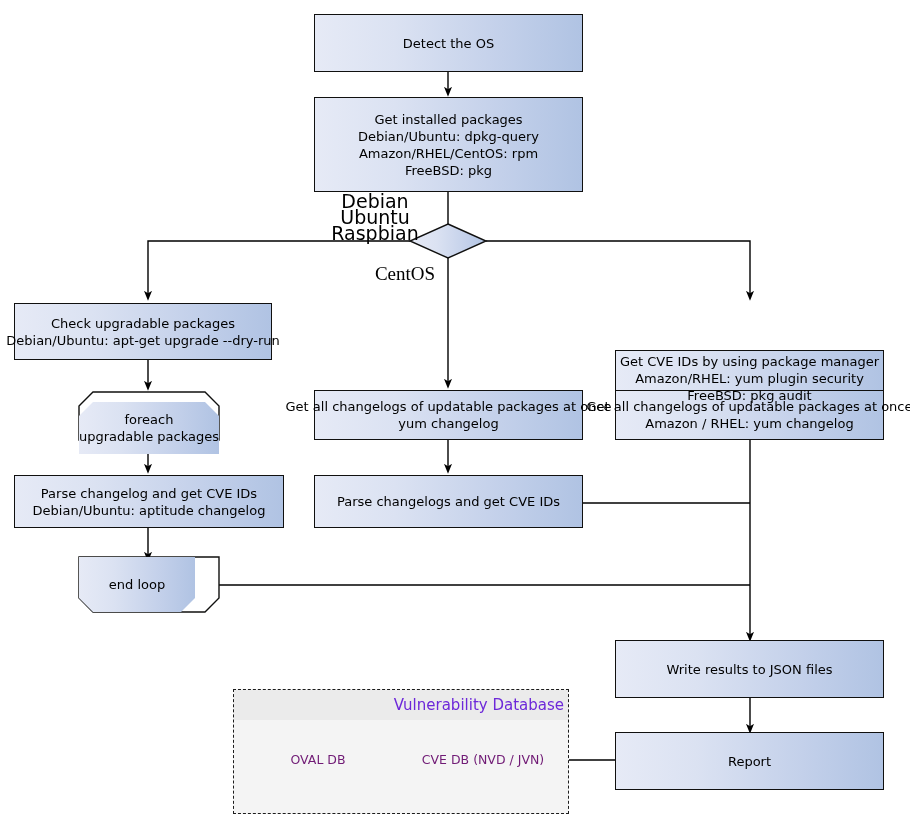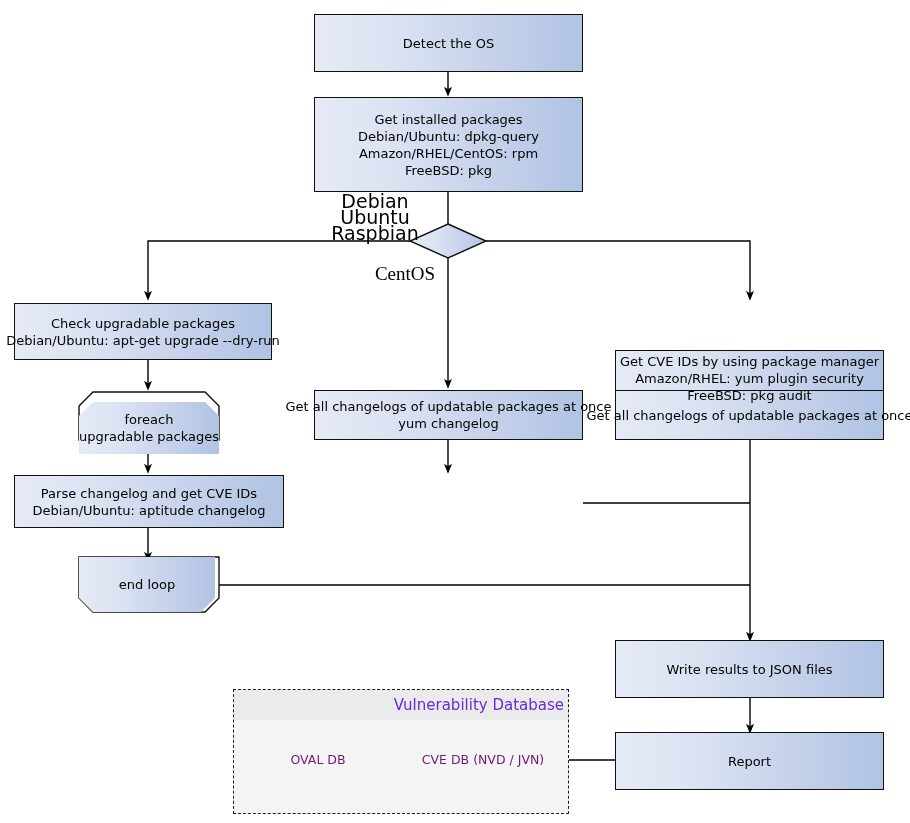--- a/index.html
+++ b/index.html
@@ -206,38 +206,42 @@
   <div class="node loopshape loop-start" style="left:79px; top:392px; width:140px; height:52px; flex-direction:column; border:none;margin-top:10px;">
     <span class="nodetext">foreach</span>
     <span class="nodetext">upgradable  packages</span>
   </div>
 
   <div class="node box" style="left:14px; top:475px; width:270px; height:53px; flex-direction:column;text-align:center;">
     <span class="nodetext">Parse changelog and get  CVE IDs</span>
     <span class="nodetext">Debian/Ubuntu: aptitude changelog</span>
   </div>
 
-  <div class="node loopshape loop-end" style="left:79px; top:557px; width:136px; height:55px; border:none;">
+  <div class="node loopshape loop-end" style="left:79px; top:557px; width:116px; height:55px; border:none;">
     <span class="nodetext">end loop</span>
   </div>
 
   <div class="node box" style="left:314px; top:390px; width:269px; height:50px; flex-direction:column;">
     <span class="nodetext overflowtext">Get all changelogs of updatable packages at once</span>
     <span class="nodetext">yum changelog</span>
   </div>
 
+  <div class="node box" style="left:314px; top:475px; width:269px; height:53px;">
+    <span class="nodetext">Parse changelogs and get CVE IDs</span>
+  </div>
 
   <div class="node box" style="left:615px; top:303px; width:269px; height:57px; flex-direction:column;margin-top:47px;">
     <span class="nodetext">Get CVE IDs by using package manager</span>
     <span class="nodetext">Amazon/RHEL: yum plugin security</span>
     <span class="nodetext">FreeBSD: pkg audit</span>
   </div>
 
   <div class="node box" style="left:615px; top:390px; width:269px; height:50px; flex-direction:column;">
     <span class="nodetext overflowtext">Get all changelogs of updatable packages at once</span>
+    <span class="nodetext">Amazon / RHEL: yum changelog</span>
   </div>
 
   <div class="node box" style="left:615px; top:640px; width:269px; height:58px;">
     <span class="nodetext">Write results to JSON files</span>
   </div>
 
   <div class="node box" style="left:615px; top:732px; width:269px; height:58px;">
     <span class="nodetext">Report</span>
   </div>
 

